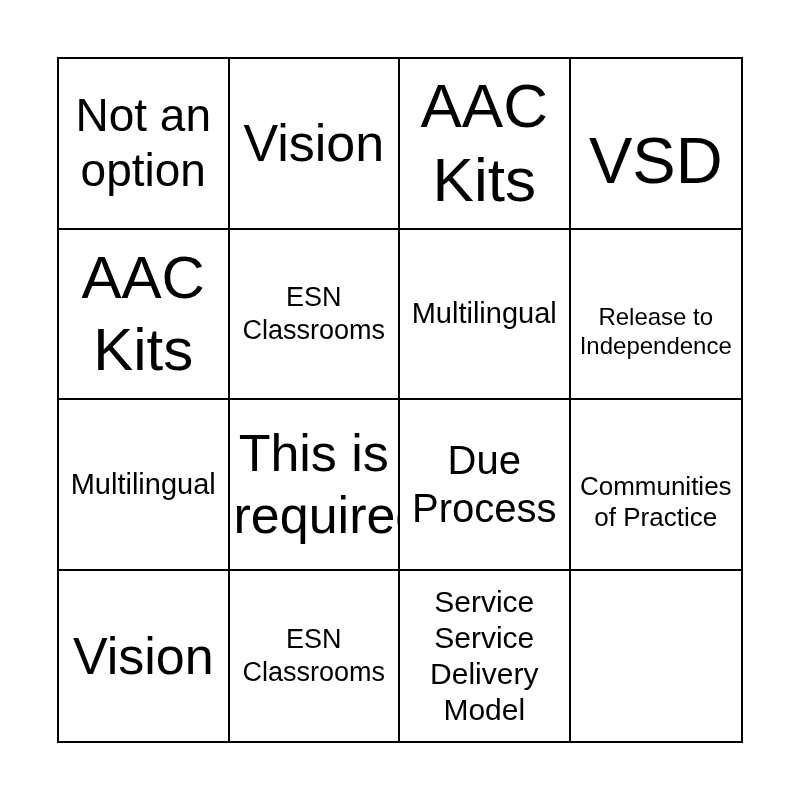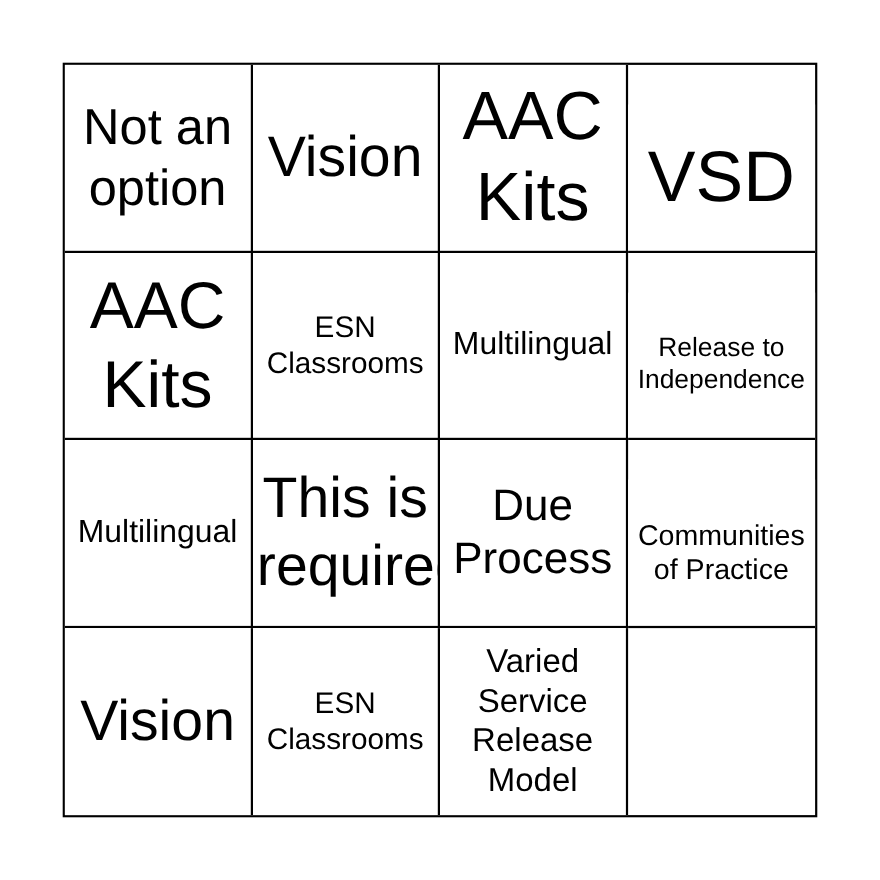--- a/index.html
+++ b/index.html
@@ -98,17 +98,17 @@
     <div class="cell" style="font-size:26px">
       <span>Communities of Practice</span>
     </div>
     <div class="cell" style="font-size:52px">
       <span>Vision</span>
     </div>
     <div class="cell" style="font-size:27px">
       <span>ESN Classrooms</span>
     </div>
     <div class="cell" style="font-size:30px">
-      <span>Varied Service Release Model</span>
+      <span>Service Service Delivery Model</span>
     </div>
 
   </div>
 </div>
 
 </body></html>

